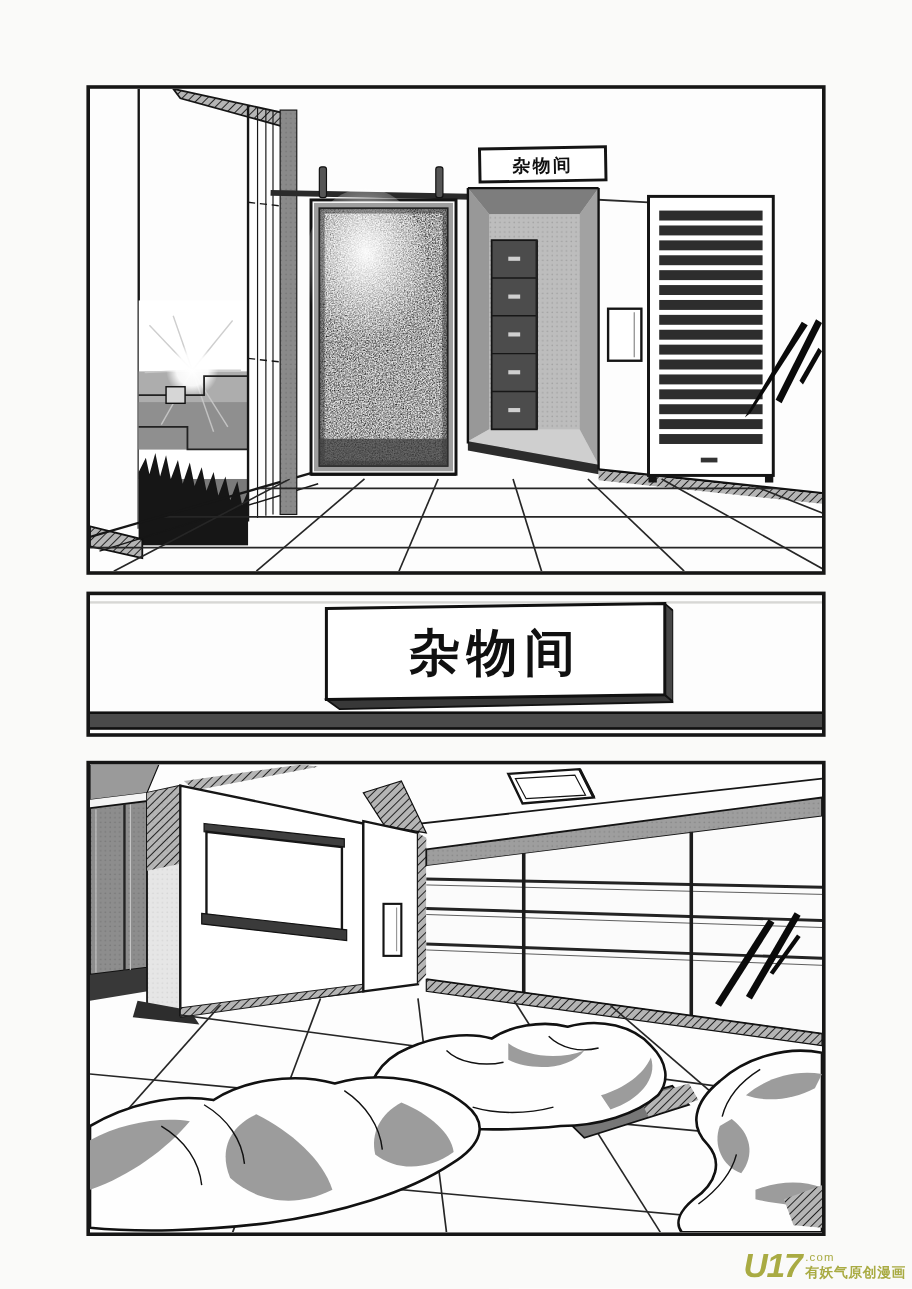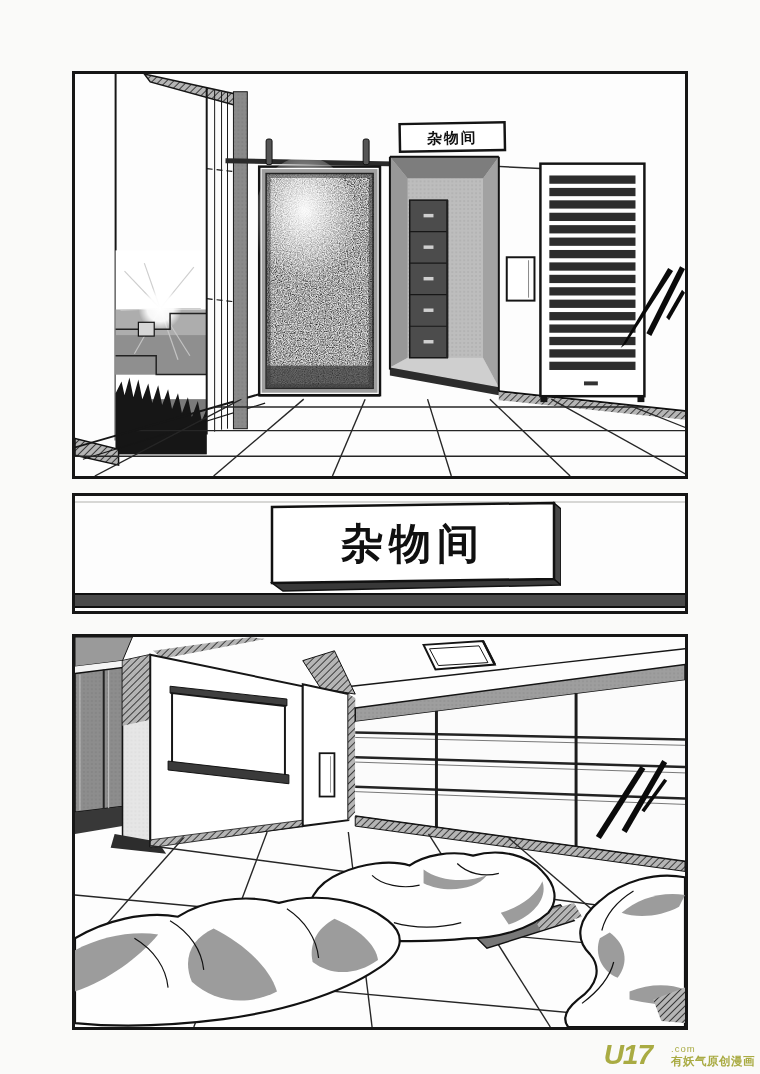--- a/index.html
+++ b/index.html
@@ -10,21 +10,21 @@
   #panel1{top:71px;height:408px;}
   #panel2{top:493px;height:121px;}
   #panel3{top:634px;height:396px;}
   .panel svg{display:block;width:100%;height:100%;}
   
   .seam{position:absolute;left:0;right:0;top:5px;height:2px;background:#d7d7d5;}
   .plate-wrap{position:absolute;left:194px;top:5px;width:292px;height:94px;}
   .band{position:absolute;left:0;right:0;top:97px;height:11px;background:#4a4a4a;
         border-top:2px solid #101010;border-bottom:2px solid #101010;}
   
-  .wm{position:absolute;right:5px;bottom:5px;display:flex;align-items:flex-start;line-height:1;gap:16px;}
+  .wm{position:absolute;right:5px;bottom:5px;display:flex;align-items:flex-start;line-height:1;}
   .wm-logo{font-style:italic;font-weight:900;font-size:28px;letter-spacing:-1px;}
   .wm-col{margin-left:3px;margin-top:3px;text-align:left;}
   .wm-com{display:block;font-weight:400;font-size:9.5px;letter-spacing:1px;}
   .wm-tag{display:block;font-weight:700;font-size:11.5px;letter-spacing:0.5px;margin-top:2px;white-space:nowrap;}
   .sign-text{font-family:"Liberation Sans","DejaVu Sans",sans-serif;}
 </style>
 </head>
 <body>
 
 <div class="page">

